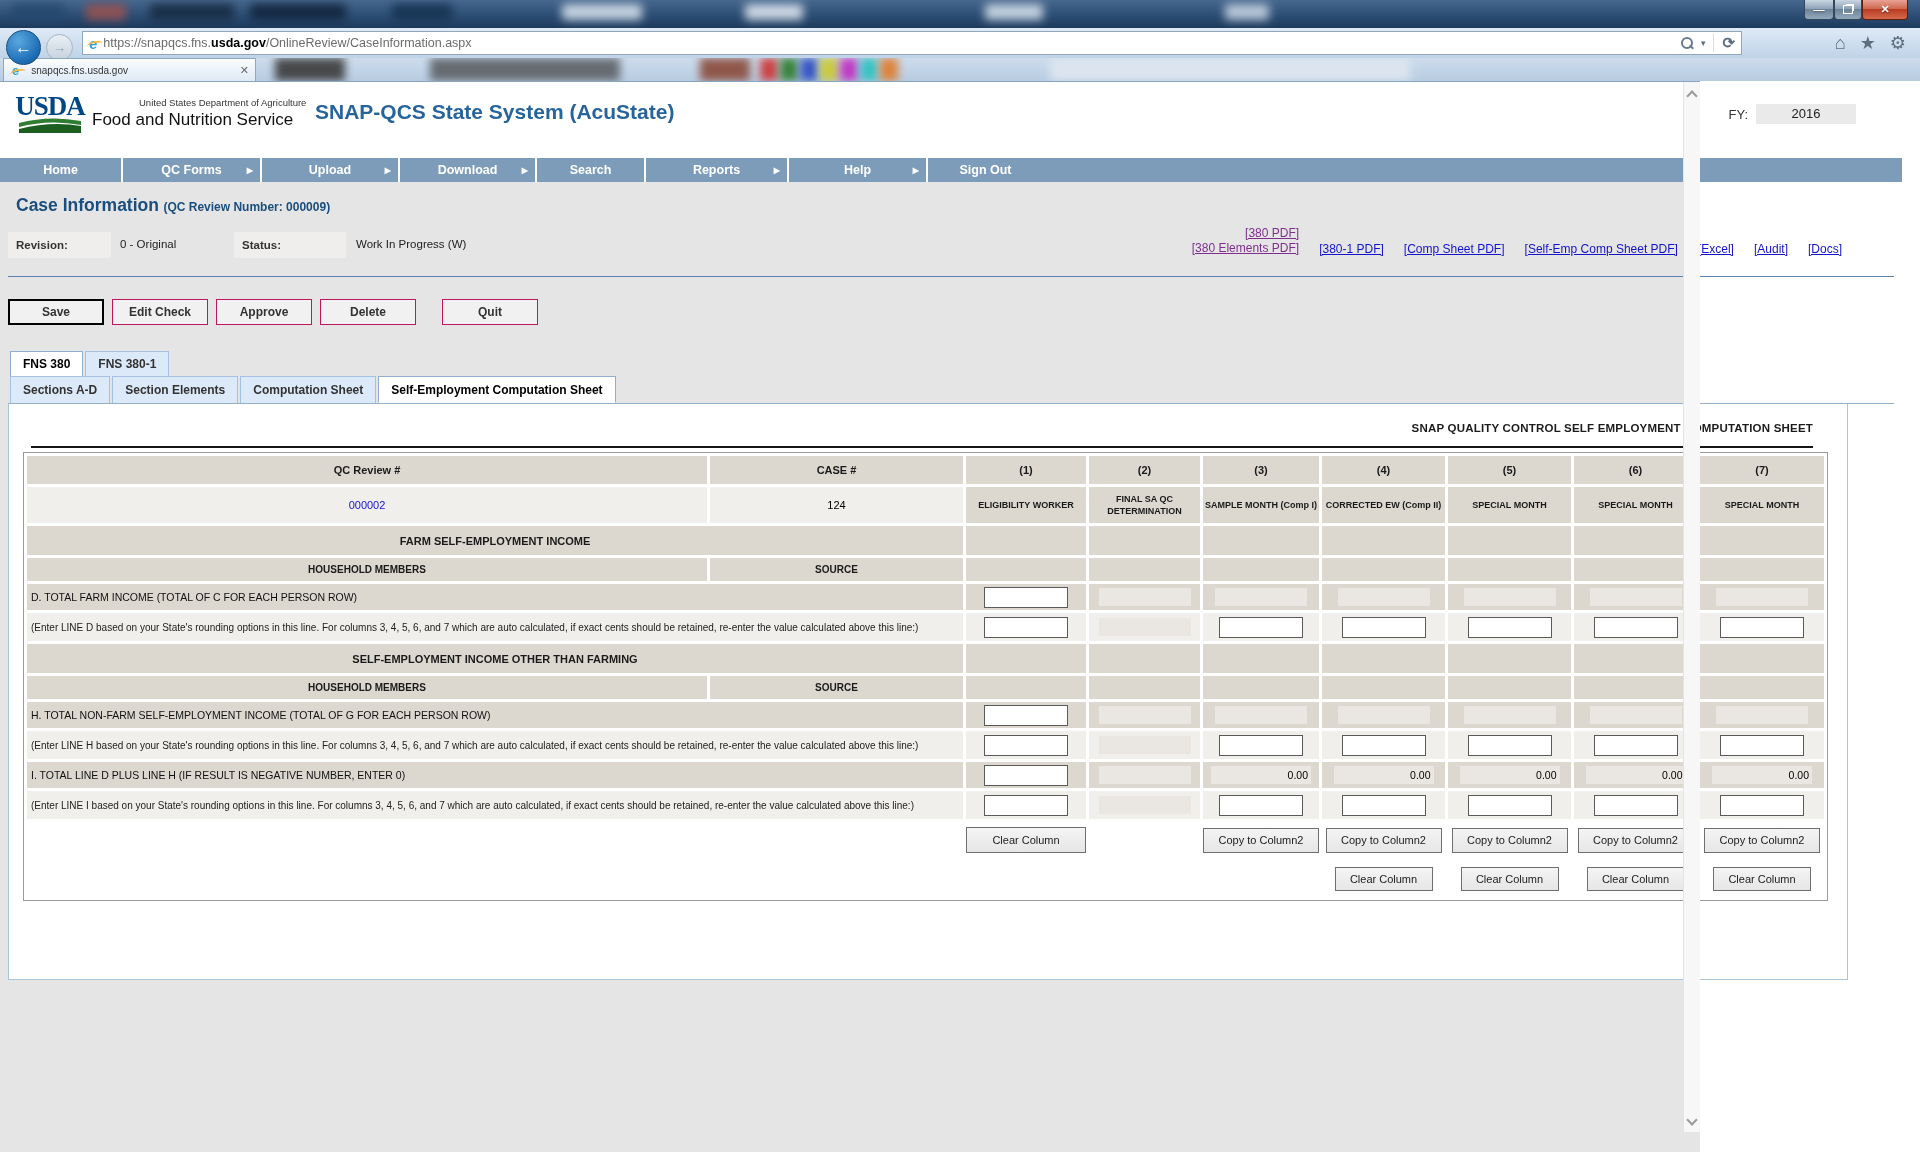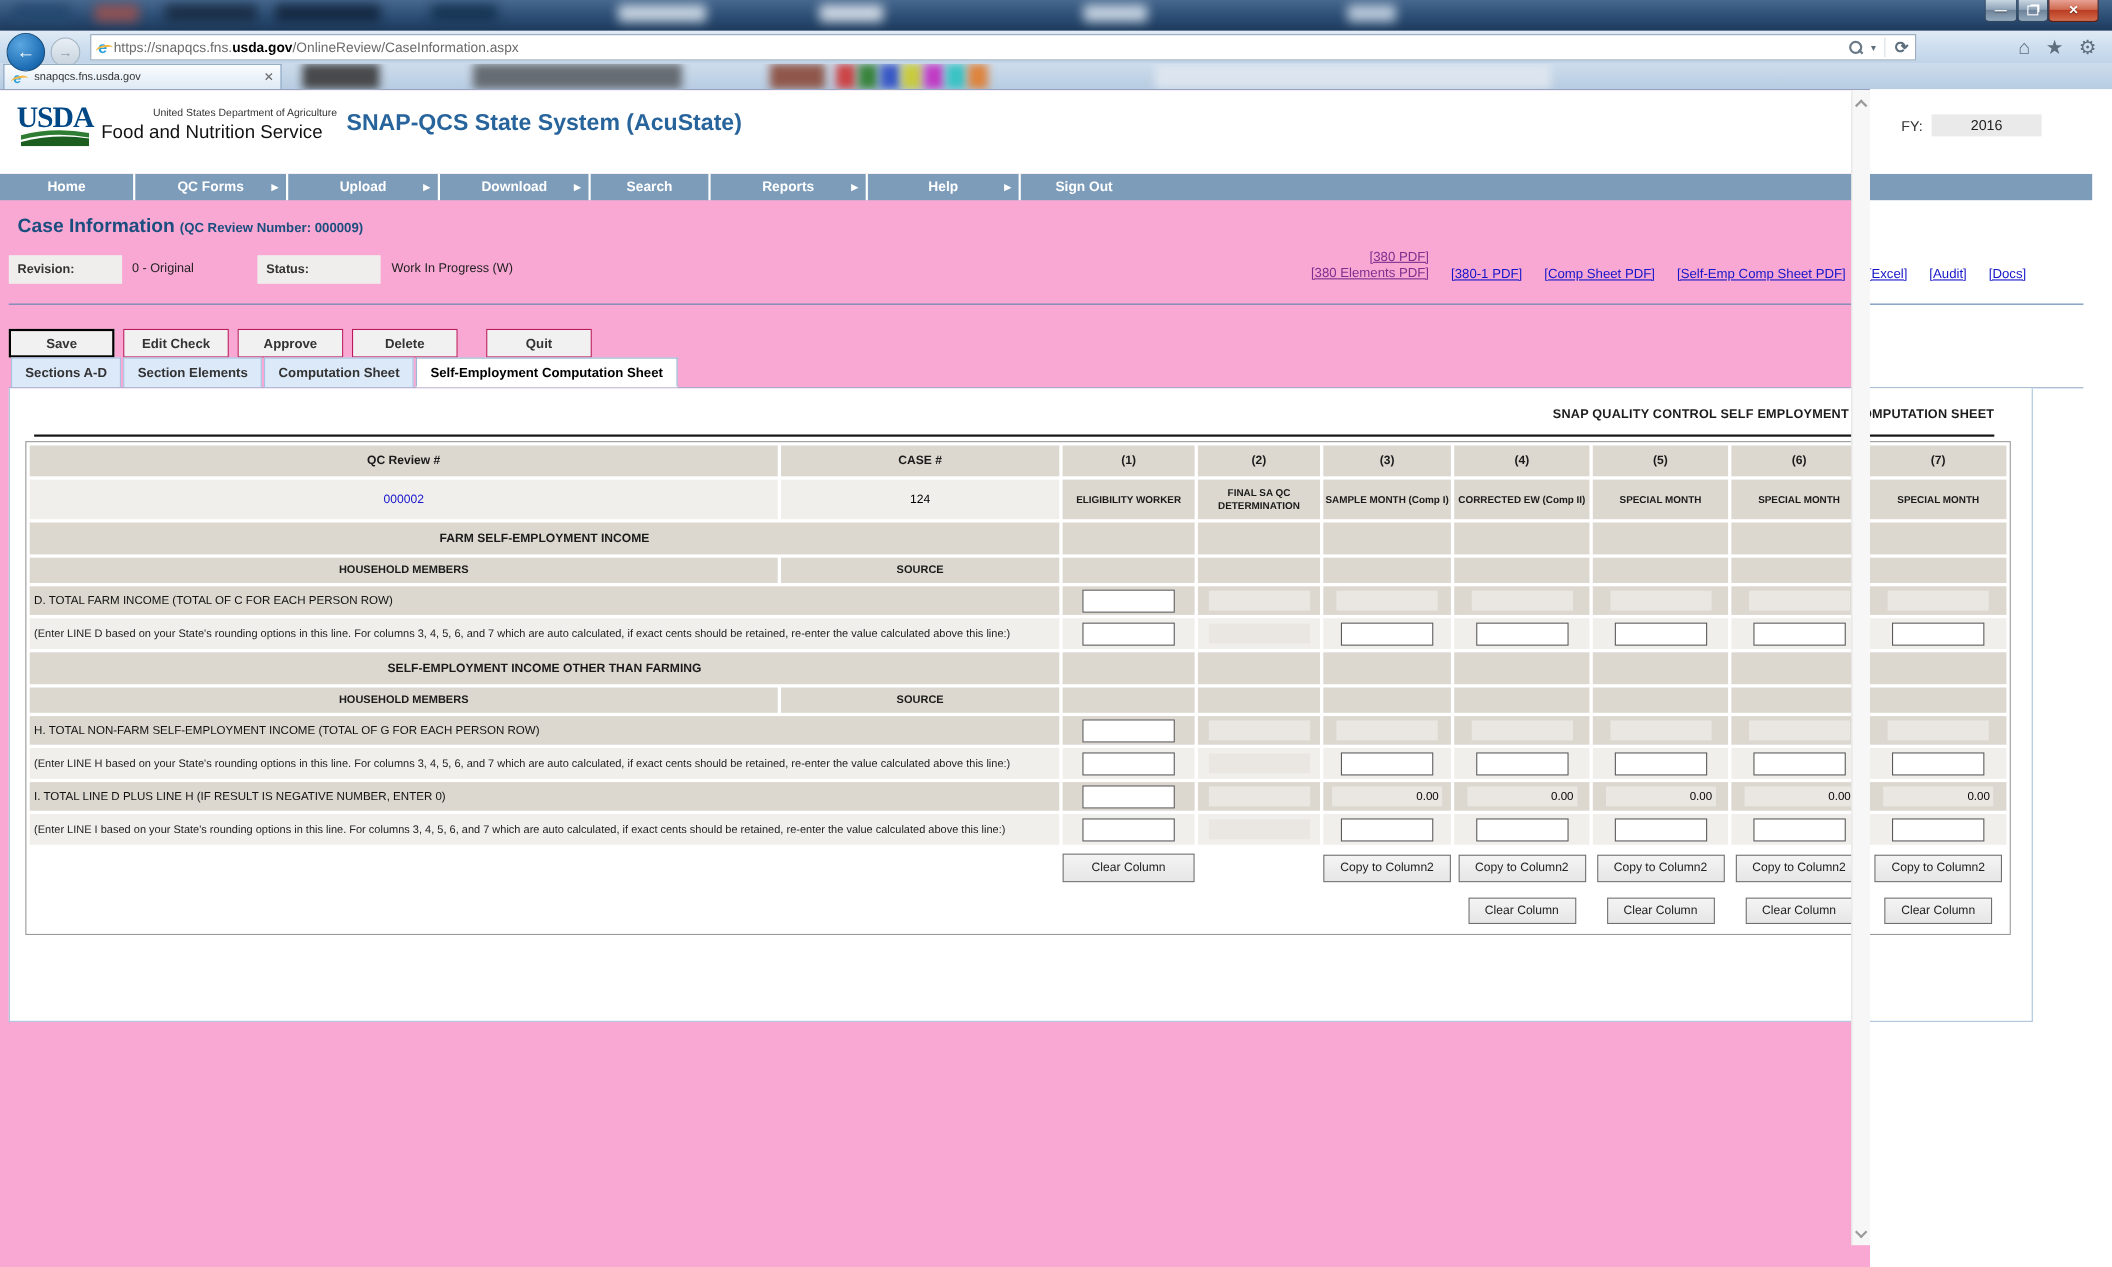--- a/index.html
+++ b/index.html
@@ -48,21 +48,21 @@
   .tabbar { position:absolute; top:58px; left:0; width:1920px; height:23px;
     background:linear-gradient(180deg,#cddcec,#b7cce1); overflow:hidden; }
   .btab { position:absolute; left:3px; top:0; width:253px; height:23px;
     background:linear-gradient(180deg,#fbfdfe,#e9f1f9 60%,#dfeaf5); border:1px solid #8ea9c4; border-bottom:none;
     display:flex; align-items:center; padding:0 6px; gap:6px; }
   .btab-title { font-size:10px; color:#333; flex:1; white-space:nowrap; overflow:hidden; }
   .btab-close { font-size:11px; color:#6a6a6a; }
   .tab-blur { position:absolute; top:0; height:23px; filter:blur(4px); opacity:.9; }
 
   
-  .viewport { position:absolute; top:81px; left:0; width:1700px; height:1071px; background:#f9a8d4; border-top:1px solid #8aa5bf; }
+  .viewport { position:absolute; top:81px; left:0; width:1700px; height:1071px; background:#e5e5e5; border-top:1px solid #8aa5bf; }
   .vscroll { position:absolute; right:0; top:0; width:17px; height:1050px; background:#f7f7f7; border-left:1px solid #e4e4e4; }
   .chev { position:absolute; left:4px; width:8px; height:8px; border-right:2px solid #9a9a9a; border-bottom:2px solid #9a9a9a; }
   .chev.up { top:10px; transform:rotate(-135deg); }
   .chev.down { bottom:8px; transform:rotate(45deg); }
 
   .page { position:absolute; left:0; top:0; width:1902px; }
 
   
   .site-header { position:relative; height:76px; background:#fff; }
   .logo-wrap { position:absolute; left:18px; top:12px; display:flex; gap:10px; }
@@ -299,20 +299,24 @@
         <div class="rule"></div>
 
         <div class="actions">
           <button class="act-btn primary">Save</button>
           <button class="act-btn">Edit Check</button>
           <button class="act-btn">Approve</button>
           <button class="act-btn">Delete</button>
           <button class="act-btn quit">Quit</button>
         </div>
 
+        <div class="tabs1">
+          <div class="tab active">FNS 380</div>
+          <div class="tab">FNS 380-1</div>
+        </div>
         <div class="tabs2">
           <div class="tab">Sections A-D</div>
           <div class="tab">Section Elements</div>
           <div class="tab">Computation Sheet</div>
           <div class="tab active">Self-Employment Computation Sheet</div>
         </div>
 
         <div class="panel">
           <div class="sheet-title">SNAP QUALITY CONTROL SELF EMPLOYMENT COMPUTATION SHEET</div>
           <div class="black-line"></div>

